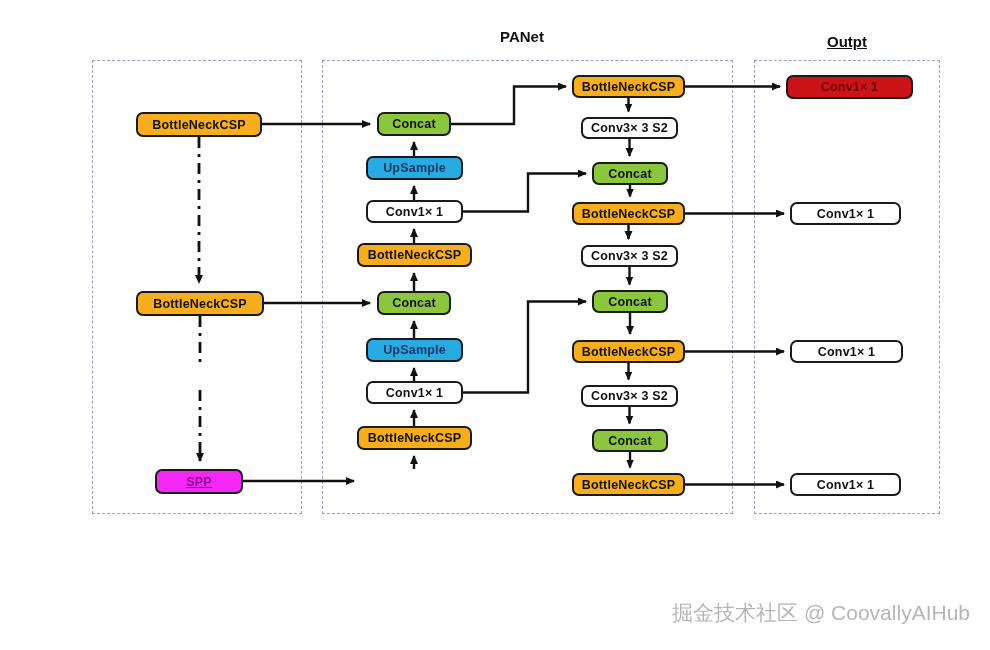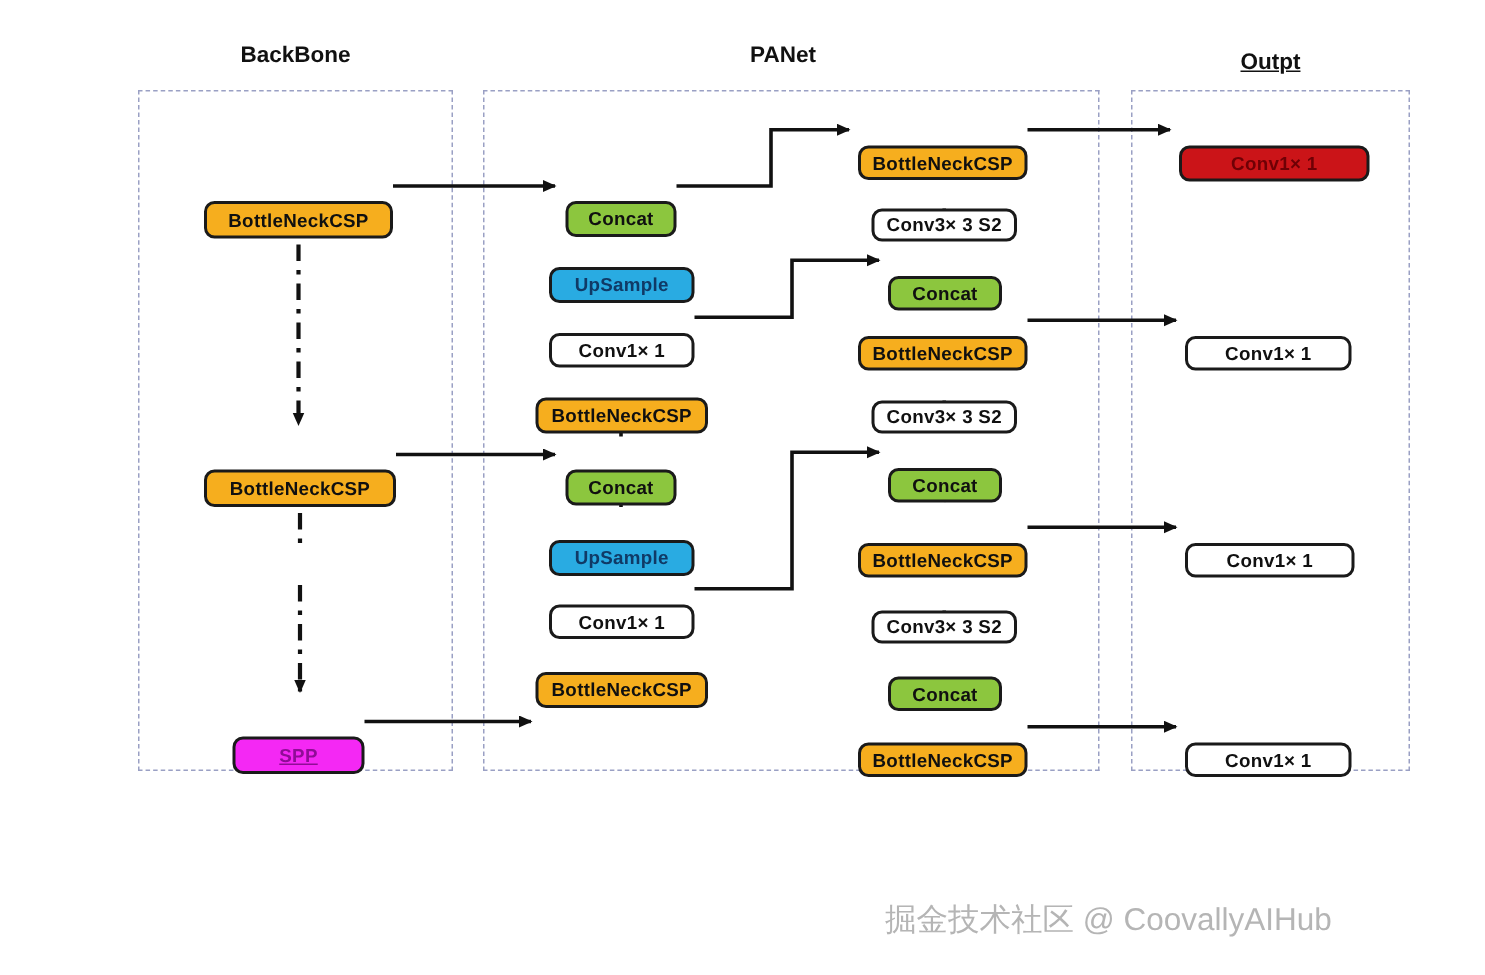--- a/index.html
+++ b/index.html
@@ -8,40 +8,39 @@
   .section-title{position:absolute;font-weight:bold;font-size:15px;color:#111;
         text-align:center;z-index:3;}
   .section-box{position:absolute;border:1.6px dashed var(--c-border_dash,#9aa0c4);
         background:transparent;z-index:0;box-sizing:border-box;}
   svg.wires{position:absolute;left:0;top:0;z-index:1;}
   .arrow{fill:none;stroke:var(--c-line,#111);stroke-width:2.4;}
   .dashdot{fill:none;stroke:var(--c-line,#111);stroke-width:2.8;stroke-dasharray:11 6 3 6;}
   .node{position:absolute;display:flex;align-items:center;justify-content:center;
         border:2px solid var(--c-node_border,#1a1a1a);border-radius:7px;
         font-weight:bold;font-size:12.5px;color:#101010;box-sizing:border-box;
-        z-index:2;white-space:nowrap;letter-spacing:.2px;margin-top:22px;}
+        z-index:2;white-space:nowrap;letter-spacing:.2px;}
   .c-orange{background:var(--c-orange,#F6AE1E);}
   .c-green{background:var(--c-green,#8CC63E);}
   .c-blue{background:var(--c-blue,#29ABE2);color:var(--c-blue_text,#103a66);}
   .c-white{background:#ffffff;}
   .c-red{background:var(--c-red,#CB1418);color:var(--c-red_text,#6f0005);}
   .c-magenta{background:var(--c-magenta,#F428F4);color:var(--c-magenta_text,#8f0c96);}
   .caption{position:absolute;left:22px;top:599px;font-family:"Liberation Serif",serif;
         font-size:21px;color:#111;z-index:3;}
   .caption b{font-weight:bold;}
-  .watermark{position:absolute;left:590px;top:599px;width:380px;
+  .watermark{position:absolute;left:590px;top:599px;width:380px;text-align:right;
         font-size:21px;color:var(--c-watermark,#b5b5b5);z-index:3;
         text-shadow:1px 1px 0 rgba(255,255,255,.95);}
 </style>
 </head>
 <body>
 
 <div class="page">
 
-  <div class="section-title" style="left:92px;top:28px;width:210px;">BackBone</div>
   <div class="section-title" style="left:322px;top:28px;width:400px;">PANet</div>
   <div class="section-title" style="left:754px;top:33px;width:186px;text-decoration:underline;">Outpt</div>
 
   <div class="section-box" style="left:92px;top:60px;width:210px;height:454px;"></div>
   <div class="section-box" style="left:322px;top:60px;width:411px;height:454px;"></div>
   <div class="section-box" style="left:754px;top:60px;width:186px;height:454px;"></div>
 
   <svg class="wires" width="990" height="650" viewBox="0 0 990 650">
     <defs>
       <marker id="ah" markerUnits="userSpaceOnUse" markerWidth="10" markerHeight="10" refX="8" refY="4" orient="auto">

